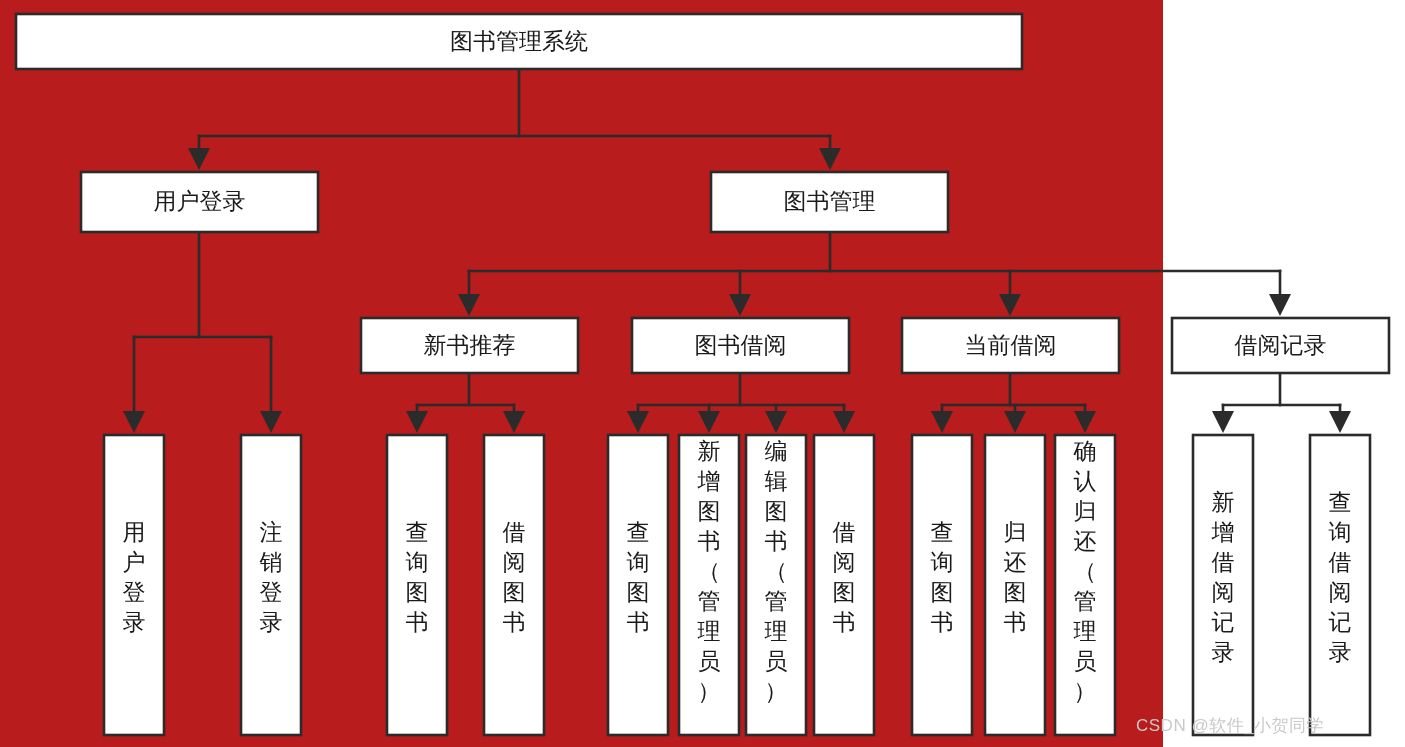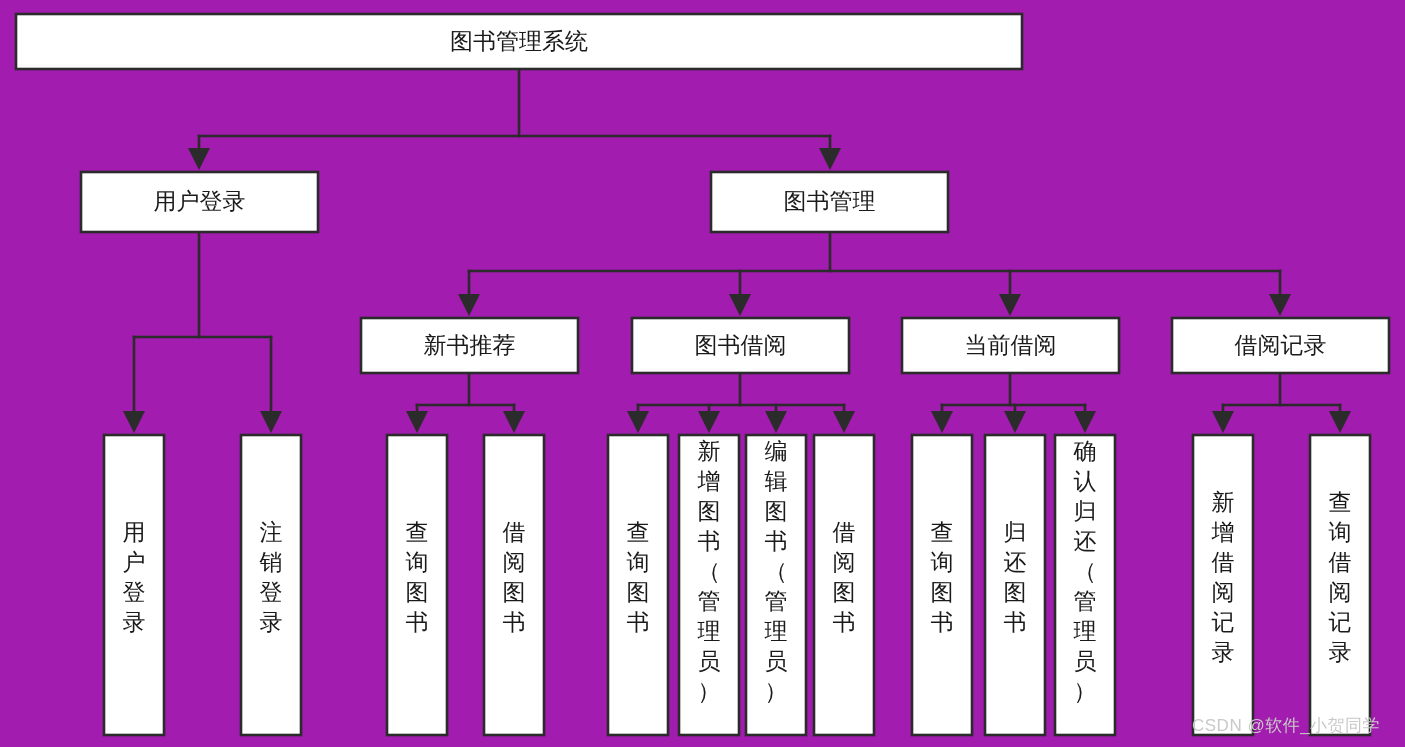--- a/index.html
+++ b/index.html
@@ -9,23 +9,23 @@
     background: #ffffff;
   }
   body {
     font-family: "Liberation Sans", "DejaVu Sans", sans-serif;
     width: 1405px;
     height: 747px;
     overflow: hidden;
   }
   #diagram-root {
     position: relative;
-    width: 1405px;
+    width: 1163px;
     height: 747px;
-    background: #a21caf;
+    background: #b91c1c;
   }
   svg#diagram-svg {
     position: absolute;
     left: 0;
     top: 0;
     width: 1405px;
     height: 747px;
     display: block;
   }
   .node-box {
@@ -267,14 +267,14 @@
         <g>
           <rect x="1193" y="435" width="60" height="300" class="node-box"></rect>
           <text x="1223" y="0" class="node-label-v"><tspan x="1223" y="510">新</tspan><tspan x="1223" y="540">增</tspan><tspan x="1223" y="570">借</tspan><tspan x="1223" y="600">阅</tspan><tspan x="1223" y="630">记</tspan><tspan x="1223" y="660">录</tspan></text>
         </g>
         <g>
           <rect x="1310" y="435" width="60" height="300" class="node-box"></rect>
           <text x="1340" y="0" class="node-label-v"><tspan x="1340" y="510">查</tspan><tspan x="1340" y="540">询</tspan><tspan x="1340" y="570">借</tspan><tspan x="1340" y="600">阅</tspan><tspan x="1340" y="630">记</tspan><tspan x="1340" y="660">录</tspan></text>
         </g>
       </g>
   </svg>
-  <div class="watermark-text" style="left: 1192px; top: 714px; color: rgb(201, 201, 201);">CSDN @软件_小贺同学</div>
+  <div class="watermark-text" style="left: 1136px; top: 714px; color: rgb(201, 201, 201);">CSDN @软件_小贺同学</div>
 </div>
 
 </body></html>

